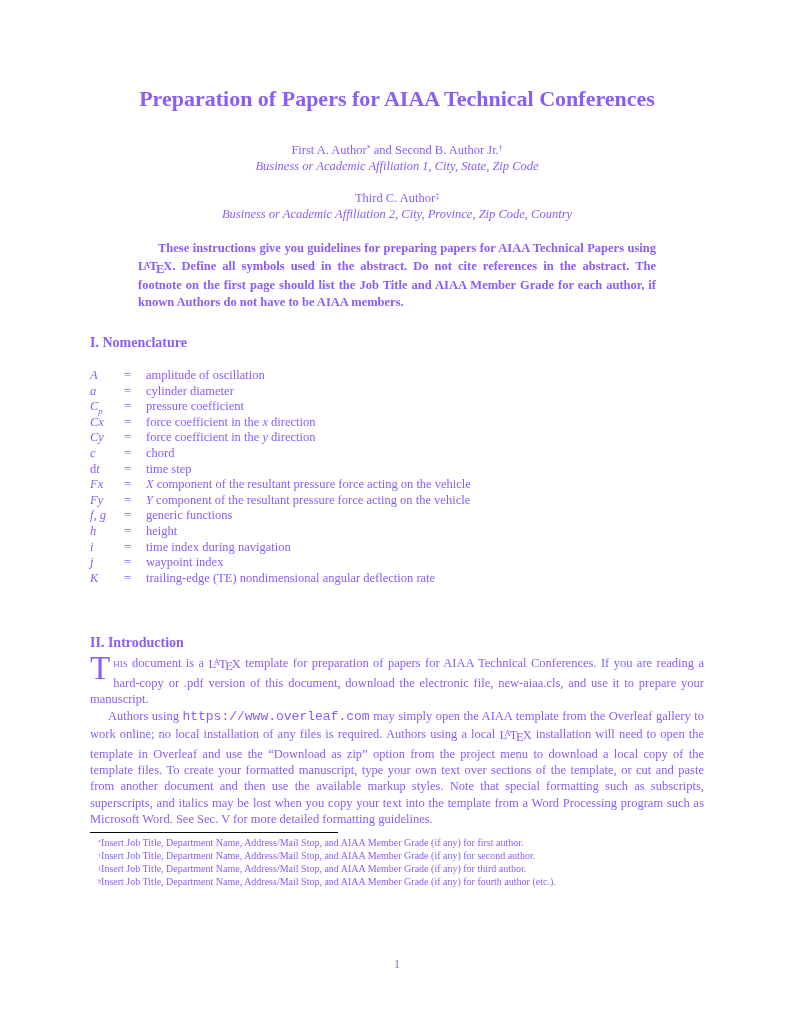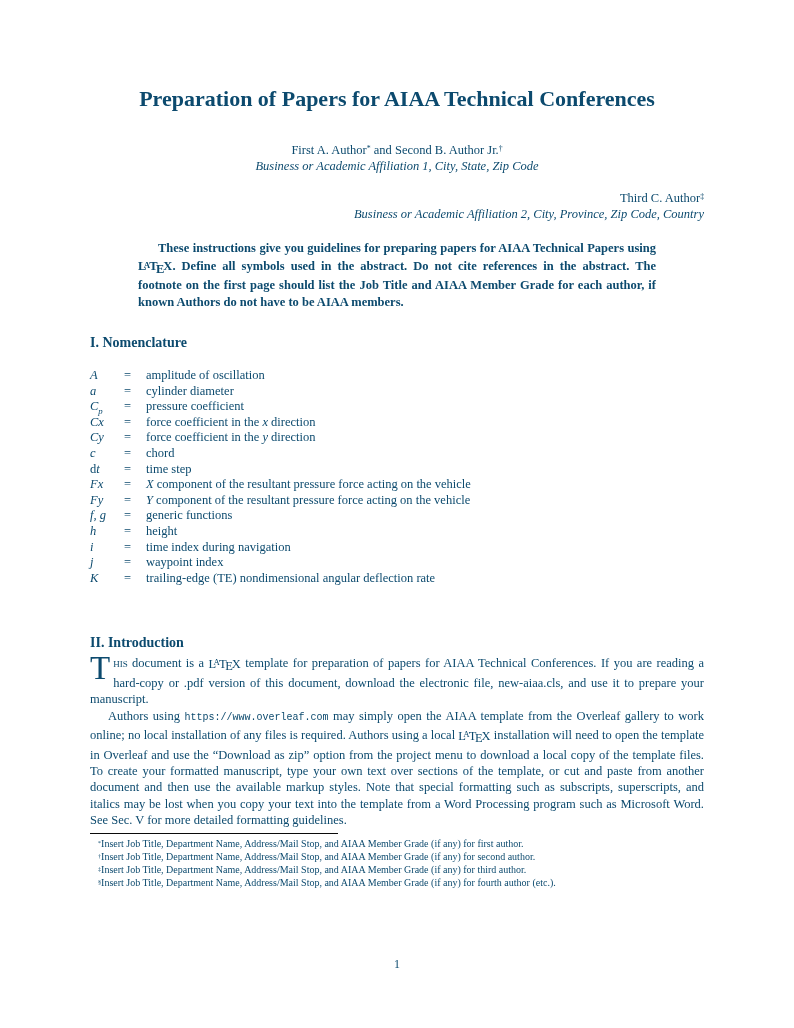--- a/index.html
+++ b/index.html
@@ -1,28 +1,28 @@
 <!DOCTYPE html>
 <html><head>
 <meta charset="utf-8">
 <style>
   * { box-sizing: border-box; }
   html, body { margin: 0; padding: 0; background: #e8e8e8; }
   .page {
     width: 794px; height: 1028px; margin: 0 auto; background: #ffffff;
-    position: relative; overflow: hidden; color: #0c4a6e;
+    position: relative; overflow: hidden; color: #8b5cf6;
     font-family: "Liberation Serif", serif;
   }
   .content { padding: 86px 90px 0 90px; }
 
   .title { font-size: 22px; font-weight: bold; text-align: center; margin: 0; line-height: 26px; }
 
   .author-block { text-align: center; font-size: 12.5px; line-height: 16px; }
   .author-block.first { margin-top: 30px; }
-  .author-block.next { margin-top: 16px; text-align: right; }
+  .author-block.next { margin-top: 16px; }
   .author-block .affil { font-style: italic; }
   sup.mark { font-size: 62%; vertical-align: 0.45em; line-height: 0; }
 
   .abstract {
     margin: 18px 48px 0 48px; font-weight: bold; font-size: 12.5px;
     line-height: 16.5px; text-align: justify; text-indent: 20px;
   }
 
   .section-heading { font-size: 14px; font-weight: bold; text-align: left; margin: 24px 0 0 0; line-height: 18px; }
   .section-heading.second { margin-top: 48px; }
@@ -34,21 +34,21 @@
   .nom-sym sub { font-size: 70%; line-height: 0; }
   .nom-eq { width: 22px; flex: none; font-style: normal; }
   .nom-desc { flex: 1; }
   .nom-desc .em { font-style: italic; }
 
   .body-par { font-size: 12.5px; line-height: 16.4px; text-align: justify; margin: 0; }
   .p1 { margin-top: 2px; }
   .p2 { text-indent: 18px; }
   .dropcap { float: left; font-size: 33px; line-height: 27px; padding: 1px 3px 0 0; }
   .smallcaps { font-variant: small-caps; }
-  .mono { font-family: "Liberation Mono", monospace; font-size: 10px; }
+  .mono { font-family: "Liberation Mono", monospace; font-size: 13px; }
 
   .latex .lx-a { font-size: 70%; vertical-align: 0.28em; margin-left: -0.30em; margin-right: -0.10em; }
   .latex .lx-e { vertical-align: -0.21em; margin-left: -0.12em; margin-right: -0.08em; }
 
   .footnote-block { margin-top: 4px; }
   .fn-rule { width: 248px; border: 0; border-top: 1px solid #0a0a0a; margin: 0 0 3px 0; }
   .footnote { font-size: 10px; line-height: 13.2px; padding-left: 8px; }
   .footnote sup.mark { vertical-align: 0.35em; }
 
   .page-number { position: absolute; bottom: 56px; left: 0; right: 0; text-align: center; font-size: 12px; }

